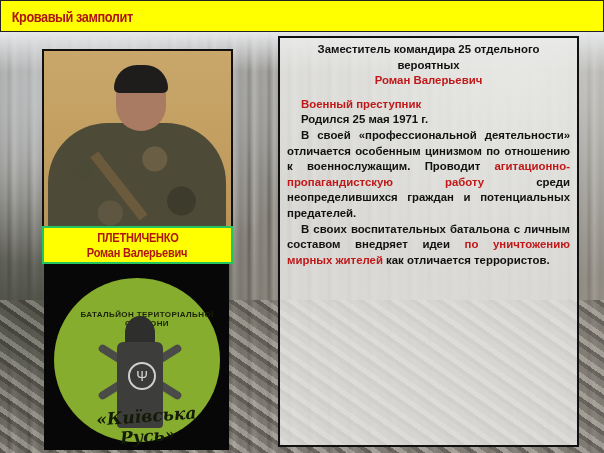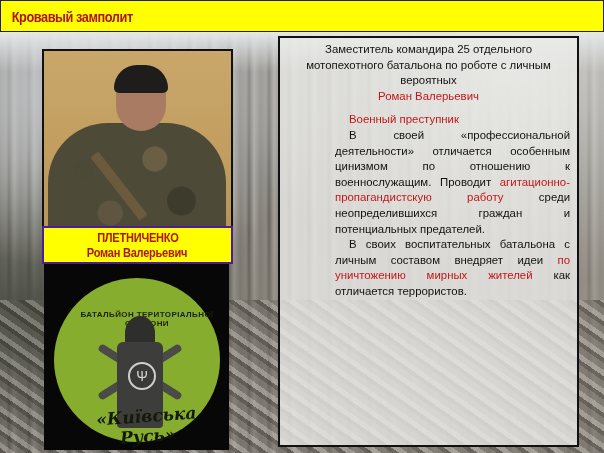--- a/index.html
+++ b/index.html
@@ -60,21 +60,21 @@
   .photo .hat {
     position: absolute; left: 70px; top: 14px; width: 54px; height: 28px;
     border-radius: 27px 27px 6px 6px; background: #1f1d1b;
   }
   .photo .strap {
     position: absolute; left: 70px; top: 95px; width: 10px; height: 80px;
     background: #6b5a3b; transform: rotate(-38deg);
   }
   .name-label {
     position: absolute; left: 42px; top: 226px; width: 187px; height: 34px;
-    background: #ffff00; border: 2px solid #4c1d95;
+    background: #ffff00; border: 2px solid #22c55e;
     display: flex; flex-direction: column; align-items: center; justify-content: center;
     line-height: 15px;
   }
   .name-label span {
     color: #b01515; font-weight: bold; font-size: 13px;
     transform: scaleX(0.85); letter-spacing: -0.3px;
   }
   .emblem-box {
     position: absolute; left: 44px; top: 264px; width: 185px; height: 186px;
     background: #070707;
@@ -110,26 +110,26 @@
     position: absolute; left: 16px; top: 128px; width: 154px;
     color: #141a08; font-size: 17px; font-weight: bold; font-style: italic;
     text-align: center; transform: rotate(-4deg);
     font-family: "DejaVu Serif", serif;
   }
   .text-box {
     position: absolute; left: 278px; top: 36px; width: 301px; height: 411px;
     border: 2px solid #111;
     background: rgba(235,235,233,0.80);
     padding: 4px 7px 8px 7px; box-sizing: border-box;
-    font-size: 11.4px; font-weight: normal; color: #111; line-height: 15.6px;
+    font-size: 11.4px; font-weight: bold; color: #111; line-height: 15.6px;
   }
   .text-box .center { text-align: center; }
   .text-box .red { color: #c01818; }
   .text-box p { margin: 0; text-align: justify; }
-  .text-box .indent { text-indent: 14px; margin-left: 48px; }
+  .text-box .indent { text-indent: 14px; }
   .text-box .gap { height: 8px; }
 </style>
 </head>
 <body>
 
 <div class="bg"></div>
 <div class="bg-sky"></div>
 <div class="bg-rubble"></div>
 
 <div class="title-bar">
@@ -156,21 +156,21 @@
     <div class="emblem-helmet"></div>
     <div class="emblem-armor"></div>
     <div class="emblem-trident">Ψ</div>
     <div class="emblem-motto">«Київська Русь»</div>
   </div>
 </div>
 
 <div class="text-box">
   <div class="center">
     <div>Заместитель командира 25 отдельного</div>
-    <div>мотопехотного батальона по роботе с личным</div>
     <div>вероятных</div>
     <div class="red">Роман Валерьевич</div>
   </div>
   <div class="gap"></div>
   <p class="indent red">Военный преступник</p>
+  <p class="indent">Родился 25 мая 1971 г.</p>
   <p class="indent"><span>В своей «профессиональной деятельности» отличается особенным цинизмом по отношению к военнослужащим. Проводит </span><span class="red">агитационно-пропагандистскую работу</span><span> среди неопределившихся граждан и потенциальных предателей.</span></p>
   <p class="indent"><span>В своих воспитательных батальона с личным составом внедряет идеи </span><span class="red">по уничтожению мирных жителей</span><span> как отличается террористов.</span></p>
 </div>
 
 </body></html>

